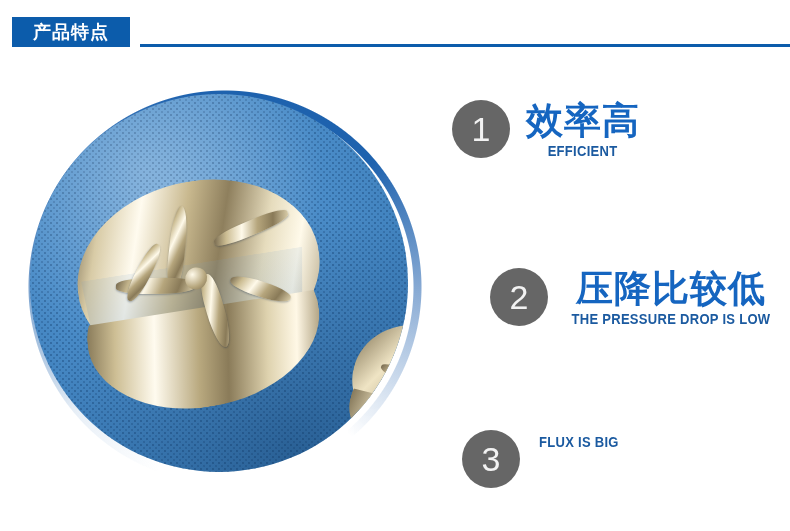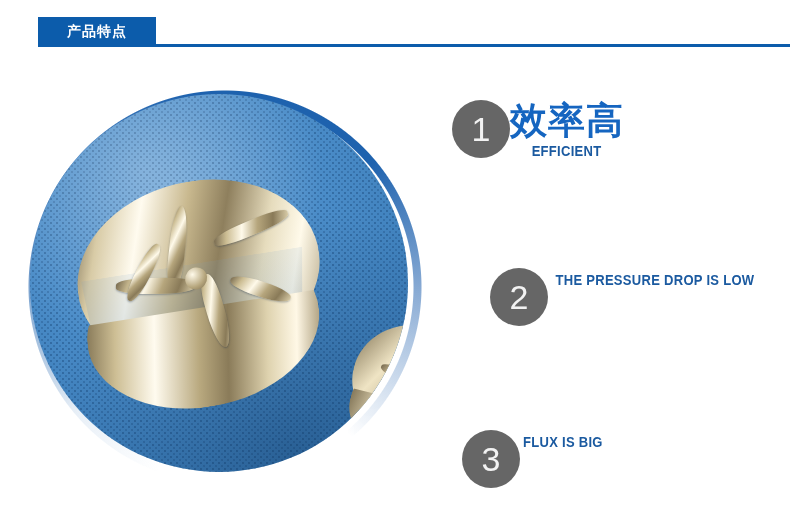--- a/index.html
+++ b/index.html
@@ -17,27 +17,27 @@
 
   
   .header {
     position: absolute;
     left: 0; top: 0;
     width: 790px;
     height: 60px;
   }
   .header-banner {
     position: absolute;
-    left: 38px;
+    left: 12px;
     top: 17px;
     width: 118px;
     height: 30px;
     background: #0c5cab;
     color: #ffffff;
-    font-size: 14px;
+    font-size: 18px;
     font-weight: bold;
     letter-spacing: 1px;
     display: flex;
     align-items: center;
     justify-content: center;
     box-sizing: border-box;
   }
   .header-rule {
     position: absolute;
     left: 140px;
@@ -227,20 +227,21 @@
     color: #f2f2f2;
     display: flex;
     align-items: center;
     justify-content: center;
     font-size: 34px;
     font-weight: normal;
     font-family: "Liberation Sans", "DejaVu Sans", sans-serif;
     flex: 0 0 auto;
   }
   .feature-text {
+    margin-left: 16px;
     display: flex;
     flex-direction: column;
     align-items: center;
     padding-top: 2px;
   }
   .feat-cn {
     color: #1565c0;
     font-size: 37px;
     font-weight: bold;
     line-height: 1.05;
@@ -302,20 +303,21 @@
     <div class="num-circle">1</div>
     <div class="feature-text">
       <div class="feat-cn">效率高</div>
       <div class="feat-en">EFFICIENT</div>
     </div>
   </div>
 
   <div class="feature feature-2">
     <div class="num-circle">2</div>
     <div class="feature-text">
+      <div class="feat-cn">压降比较低</div>
       <div class="feat-en">THE PRESSURE DROP IS LOW</div>
     </div>
   </div>
 
   <div class="feature feature-3">
     <div class="num-circle">3</div>
     <div class="feature-text">
       <div class="feat-en">FLUX IS BIG</div>
     </div>
   </div>

